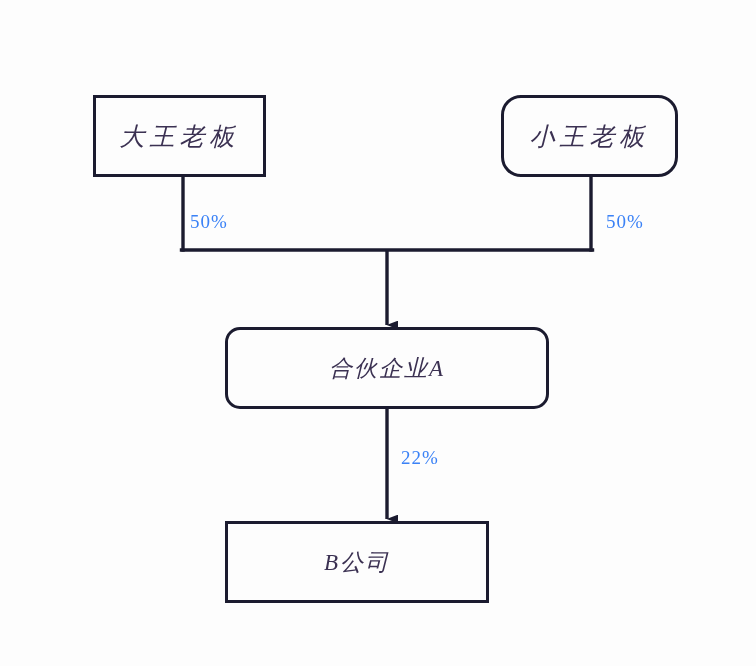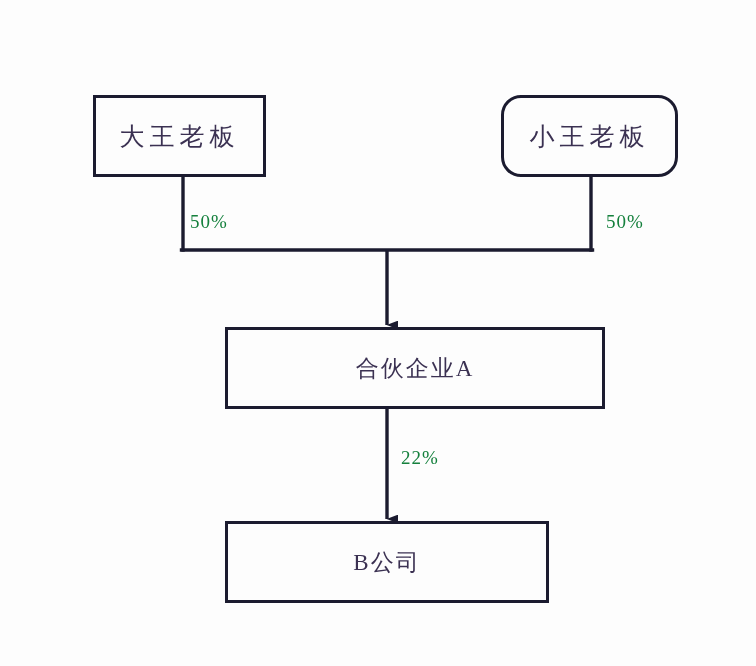--- a/index.html
+++ b/index.html
@@ -28,39 +28,40 @@
     display: block;
   }
   .node-box {
     position: absolute;
     box-sizing: border-box;
     border: 3px solid #1b1b2f;
     background: #fdfdfd;
     display: flex;
     align-items: center;
     justify-content: center;
+    font-style: italic;
   }
   .node-label {
     color: #3b3152;
     font-family: "Liberation Serif", "DejaVu Serif", serif;
     letter-spacing: 1px;
     white-space: nowrap;
     text-align: center;
   }
   .node-label.cjk-wide {
     font-size: 25px;
     letter-spacing: 5px;
   }
   .node-label.cjk-mid {
     font-size: 23px;
     letter-spacing: 2px;
   }
   .edge-label {
     position: absolute;
-    color: #15803d;
+    color: #3b82f6;
     font-family: "Liberation Serif", "DejaVu Serif", serif;
     font-size: 19px;
     letter-spacing: 1px;
     white-space: nowrap;
   }
 </style>
 </head>
 <body>
 
 <div id="diagram-root">
@@ -85,25 +86,25 @@
   </svg>
 
   <div class="node-box" style="left:93px; top:95px; width:173px; height:82px;">
     <span class="node-label cjk-wide">大王老板</span>
   </div>
 
   <div class="node-box" style="left:501px; top:95px; width:177px; height:82px;border-radius:20px;">
     <span class="node-label cjk-wide">小王老板</span>
   </div>
 
-  <div class="node-box" style="left:225px; top:327px; width:380px; height:82px;">
+  <div class="node-box" style="left:225px; top:327px; width:324px; height:82px;border-radius:15px;">
     <span class="node-label cjk-mid">合伙企业A</span>
   </div>
 
-  <div class="node-box" style="left:225px; top:521px; width:324px; height:82px;align-items:center;">
+  <div class="node-box" style="left:225px; top:521px; width:264px; height:82px;align-items:center;">
     <span class="node-label cjk-mid">B公司</span>
   </div>
 
   <span class="edge-label" style="left:190px; top:211px;">50%</span>
 
   <span class="edge-label" style="left:606px; top:211px;">50%</span>
 
   <span class="edge-label" style="left:401px; top:447px;">22%</span>
 
 </div>

